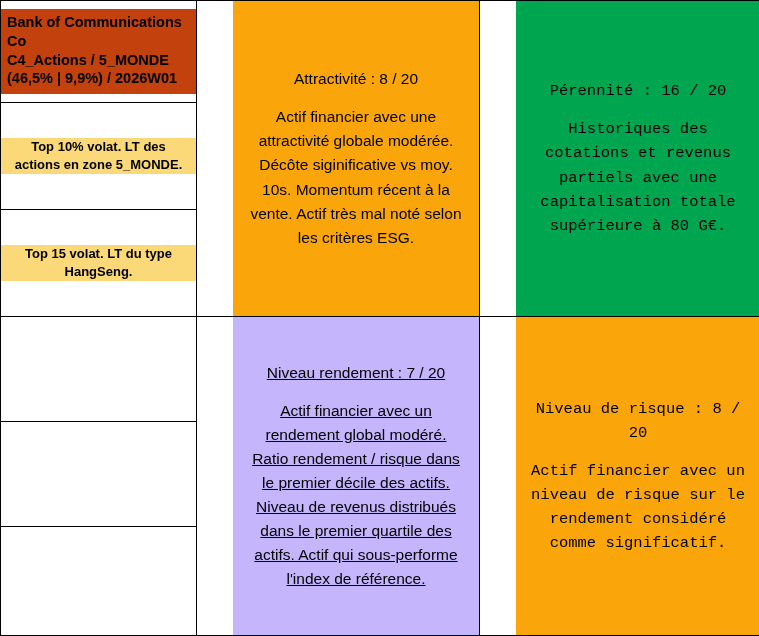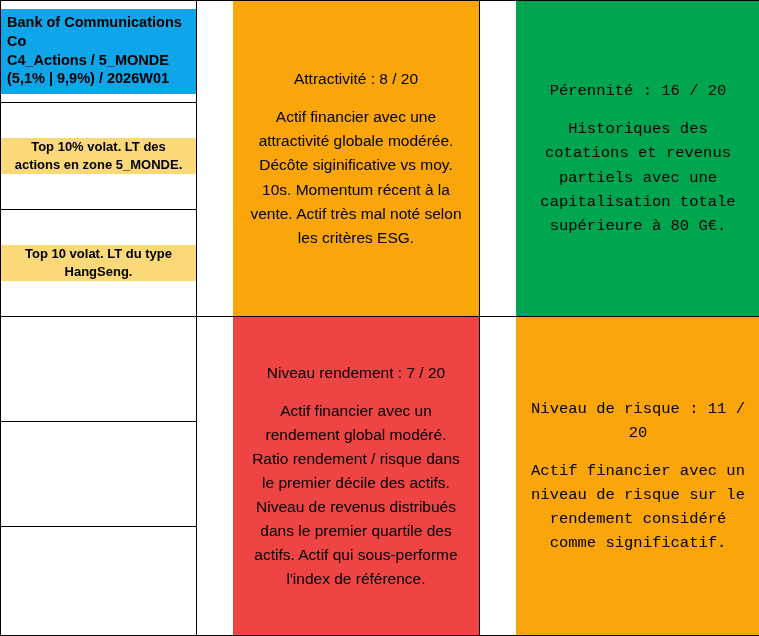--- a/index.html
+++ b/index.html
@@ -34,21 +34,21 @@
 
   .cell-inner {
     box-sizing: border-box;
     width: 100%;
     height: 100%;
     padding: 4px 6px;
   }
 
   
   .id-cell {
-    background: #0ea5e9;
+    background: #c2410c;
     color: #000000;
     font-weight: bold;
     font-size: 14.5px;
     line-height: 1.28;
     text-align: left;
     padding: 4px 6px 6px 6px;
   }
   .id-cell div { white-space: pre-wrap; }
 
   
@@ -77,42 +77,42 @@
   }
   .block .title {
     margin: 0 0 14px 0;
   }
   .block .body {
     margin: 0;
     text-align: center;
   }
   .bg-orange { background: #FAA60A; }
   .bg-green  { background: #00A550; }
-  .bg-pink   { background: #ef4444; }
+  .bg-pink   { background: #c4b5fd; text-decoration: underline; }
 
   .center-v {
     display: flex;
     flex-direction: column;
     justify-content: center;
     height: 100%;
     box-sizing: border-box;
   }
 </style>
 </head>
 <body>
 
 <div class="sheet">
   <table class="grid">
     <tbody>
         <tr>
       <td class="col-a">
         <div class="id-cell">
           <div>Bank of Communications Co</div>
           <div>C4_Actions / 5_MONDE</div>
-          <div>(5,1% | 9,9%) / 2026W01</div>
+          <div>(46,5% | 9,9%) / 2026W01</div>
         </div>
       </td>
       <td class="col-b" rowspan="3">
         <div class="block bg-orange center-v">
           <p class="title">Attractivité : 8 / 20</p>
           <p class="body">Actif financier avec une attractivité globale modérée. Décôte siginificative vs moy. 10s. Momentum récent à la vente. Actif très mal noté selon les critères ESG.</p>
         </div>
       </td>
       <td class="col-c" rowspan="3">
         <div class="block bg-green center-v">
@@ -121,36 +121,36 @@
         </div>
       </td>
     </tr>
     <tr>
       <td class="col-a" style="height:106px;">
         <div class="tag-cell">Top 10% volat. LT des actions en zone 5_MONDE.</div>
       </td>
     </tr>
     <tr>
       <td class="col-a" style="height:106px;">
-        <div class="tag-cell u">Top 10 volat. LT du type HangSeng. </div>
+        <div class="tag-cell u">Top 15 volat. LT du type HangSeng. </div>
       </td>
     </tr>
     <tr>
       <td class="col-a" style="height:104px;">
         <div class="cell-inner blank-cell"></div>
       </td>
       <td class="col-b" rowspan="3">
         <div class="block bg-pink center-v">
           <p class="title">Niveau rendement : 7 / 20</p>
           <p class="body">Actif financier avec un rendement global modéré. Ratio rendement / risque dans le premier décile des actifs. Niveau de revenus distribués dans le premier quartile des actifs. Actif qui sous-performe l'index de référence.</p>
         </div>
       </td>
       <td class="col-c" rowspan="3">
         <div class="block bg-orange center-v">
-          <p class="title">Niveau de risque : 11 / 20</p>
+          <p class="title">Niveau de risque : 8 / 20</p>
           <p class="body">Actif financier avec un niveau de risque sur le rendement considéré comme significatif.</p>
         </div>
       </td>
     </tr>
     <tr>
       <td class="col-a" style="height:104px;">
         <div class="cell-inner blank-cell"></div>
       </td>
     </tr>
     <tr>

